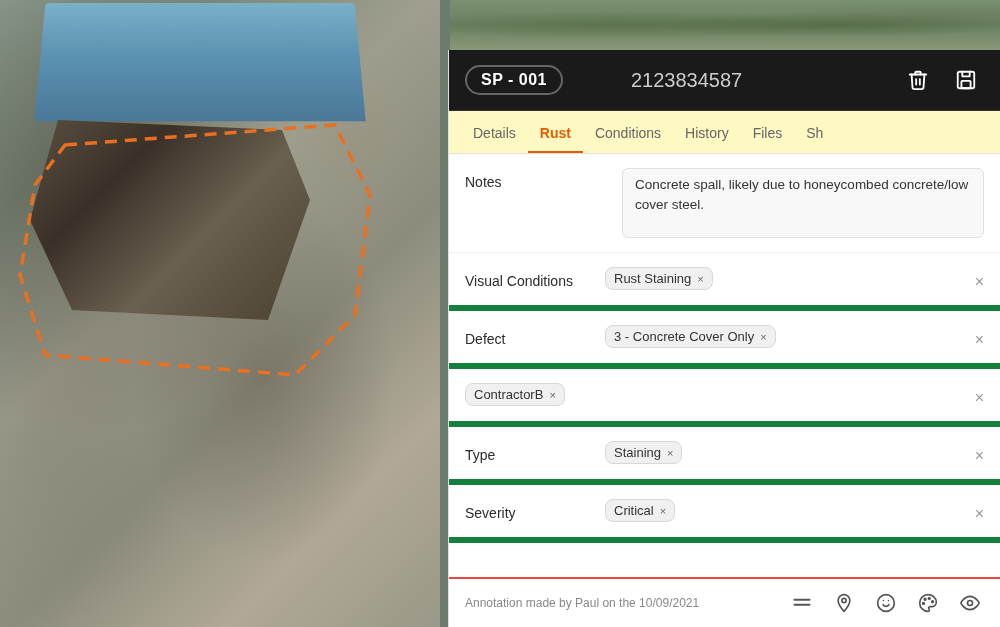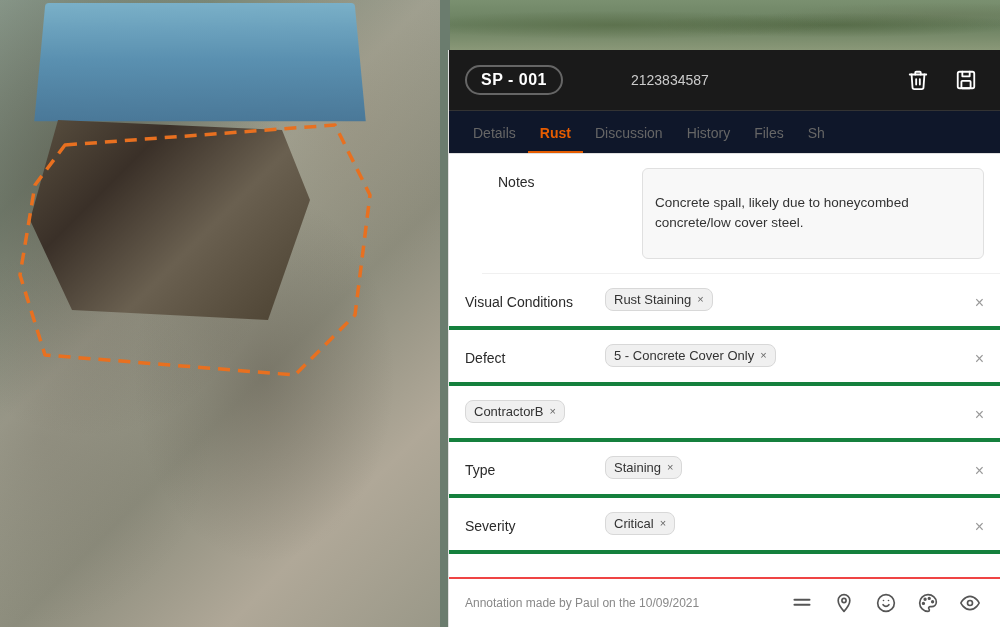--- a/index.html
+++ b/index.html
@@ -128,21 +128,21 @@
       border-radius: 20px;
       padding: 4px 14px;
       color: #fff;
       font-size: 16px;
       font-weight: 600;
       letter-spacing: 0.5px;
     }
 
     .phone-number {
       color: #ccc;
-      font-size: 14px;
+      font-size: 20px;
       margin-left: 60px;
     }
 
     .header-actions {
       display: flex;
       align-items: center;
       gap: 12px;
     }
 
     .icon-btn {
@@ -155,21 +155,21 @@
       color: #fff;
       font-size: 18px;
       border-radius: 4px;
     }
 
     
     .tab-bar {
       display: flex;
       align-items: flex-end;
       padding: 0 12px;
-      background: #0f172a;
+      background: #fef9c3;
       border-bottom: 1px solid #e0e0e0;
       flex-shrink: 0;
       overflow: hidden;
     }
 
     .tab {
       padding: 14px 12px 10px;
       font-size: 14px;
       color: #666;
       cursor: pointer;
@@ -188,21 +188,21 @@
       flex: 1;
       overflow-y: auto;
       padding: 0;
     }
 
     
     .field-row {
       display: flex;
       align-items: flex-start;
       padding: 14px 16px;
-      border-bottom: 4px solid #15803d;
+      border-bottom: 6px solid #15803d;
       min-height: 56px;
       justify-content: flex-end;
     }
 
     .field-label {
       min-width: 140px;
       font-size: 14px;
       color: #2a2a2a;
       font-weight: 500;
       padding-top: 6px;
@@ -216,30 +216,29 @@
       flex-wrap: wrap;
       gap: 6px;
     }
 
     
     .notes-field-row {
       padding: 14px 16px;
       border-bottom: 1px solid #f0f0f0;
       display: flex;
       align-items: flex-start;
-      gap: 4px;
-      margin-left: 33px;
+      gap: 17px;
     }
 
     .notes-box {
       flex: 1;
       background: #f8f8f8;
       border: 1px solid #e0e0e0;
       border-radius: 6px;
-      padding: 24px 12px;
+      padding: 6px 12px;
       font-size: 13.5px;
       color: #333;
       line-height: 1.5;
       min-height: 70px;
     }
 
     
     .tag-chip {
       display: inline-flex;
       align-items: center;
@@ -338,21 +337,21 @@
           <path d="M8 3v5h8V3"></path>
           <rect x="7" y="13" width="10" height="8" rx="1"></rect>
         </svg>
       </div>
     </div>
   </div>
 
   <div class="tab-bar">
     <div class="tab">Details</div>
     <div class="tab active">Rust</div>
-    <div class="tab">Discussion</div>
+    <div class="tab">Conditions</div>
     <div class="tab">History</div>
     <div class="tab">Files</div>
     <div class="tab">Sh</div>
   </div>
 
   <div class="panel-content">
 
     <div class="notes-field-row">
       <div class="field-label">Notes</div>
       <div class="notes-box">Concrete spall, likely due to honeycombed concrete/low cover steel.</div>
@@ -366,21 +365,21 @@
           <span class="close-x">×</span>
         </div>
       </div>
       <div class="field-clear">×</div>
     </div>
 
     <div class="field-row">
       <div class="field-label">Defect</div>
       <div class="field-value">
         <div class="tag-chip">
-          <span>5 - Concrete Cover Only</span>
+          <span>3 - Concrete Cover Only</span>
           <span class="close-x">×</span>
         </div>
       </div>
       <div class="field-clear">×</div>
     </div>
 
     <div class="field-row">
       <div class="field-value">
         <div class="tag-chip">
           <span>ContractorB</span>

